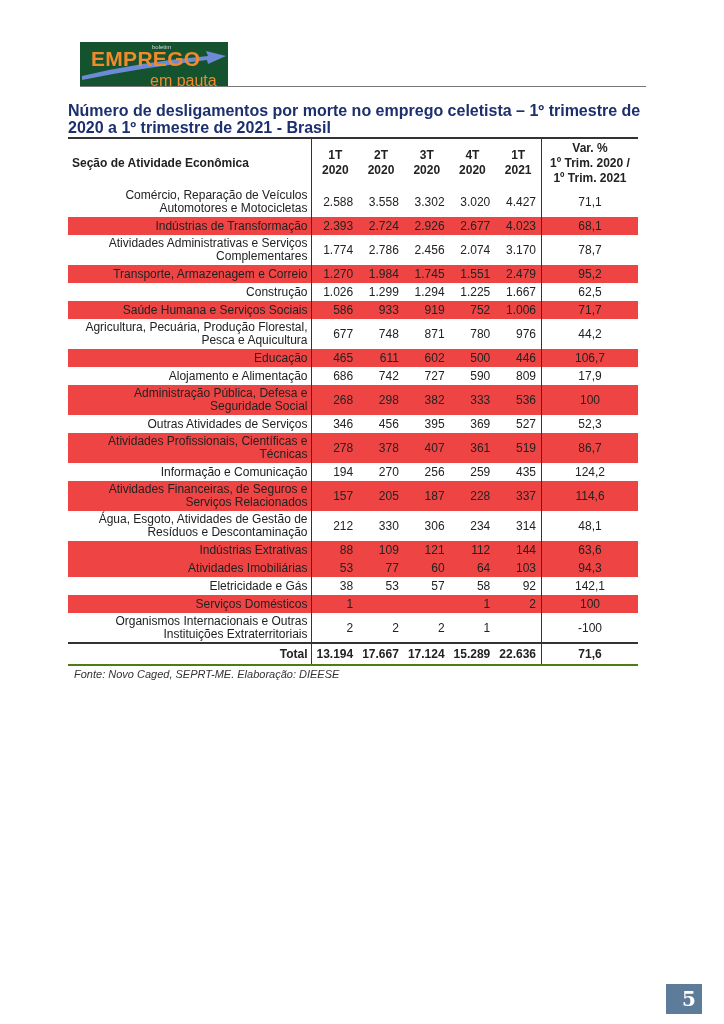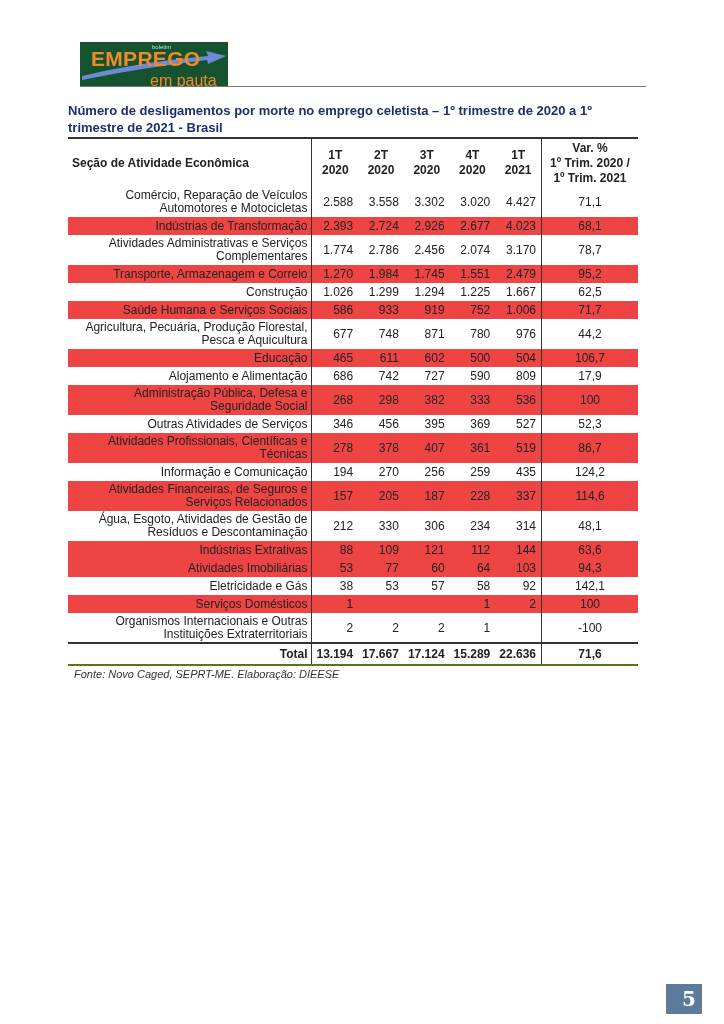--- a/index.html
+++ b/index.html
@@ -3,21 +3,21 @@
 <meta charset="utf-8">
 <style>
   html,body{margin:0;padding:0;background:#fff;}
   body{width:724px;height:1024px;position:relative;font-family:"Liberation Sans",sans-serif;color:#222;overflow:hidden;}
   .logo{position:absolute;left:80px;top:42px;width:148px;height:44px;background:#14532d;overflow:hidden;}
   .logo .small{position:absolute;left:72px;top:2px;font-size:6px;color:#d8d8f0;}
   .logo .big{position:absolute;left:11px;top:5px;font-size:21px;font-weight:bold;color:#f08a2c;letter-spacing:0.3px;}
   .logo .sub{position:absolute;left:70px;top:30px;font-size:16px;color:#f08a2c;}
   .logo .arrow{position:absolute;left:0;top:0;}
   .hdr-line{position:absolute;left:80px;top:86px;width:566px;height:1px;background:#777;}
-  .title{position:absolute;left:68px;top:102px;width:580px;font-size:13px;font-weight:bold;color:#1c2f6e;line-height:17px;}
+  .title{position:absolute;left:68px;top:102px;width:580px;font-size:16px;font-weight:bold;color:#1c2f6e;line-height:17px;}
   table{position:absolute;left:68px;top:137px;width:570px;border-collapse:collapse;font-size:12px;}
   th,td{padding:0 4px;}
   thead th{font-weight:bold;font-size:12px;line-height:15px;text-align:center;border-top:2px solid #333;height:48px;}
   thead th.sec{text-align:left;padding-left:4px;}
   td.n{text-align:right;padding-right:5px;width:33px;}
   td.name{line-height:13px;padding-left:4px;text-align:right;}
   td.var{text-align:center;}
   .bl{border-left:1.5px solid #333;}
   tbody tr.alt{background:#ef4444;}
   tbody tr{height:18px;}
@@ -116,21 +116,21 @@
         <td class="n">780</td>
         <td class="n">976</td>
         <td class="var bl">44,2</td>
       </tr>
       <tr class="alt">
         <td class="name">Educação</td>
         <td class="n bl">465</td>
         <td class="n">611</td>
         <td class="n">602</td>
         <td class="n">500</td>
-        <td class="n">504</td>
+        <td class="n">446</td>
         <td class="var bl">106,7</td>
       </tr>
       <tr class="">
         <td class="name">Alojamento e Alimentação</td>
         <td class="n bl">686</td>
         <td class="n">742</td>
         <td class="n">727</td>
         <td class="n">590</td>
         <td class="n">809</td>
         <td class="var bl">17,9</td>

